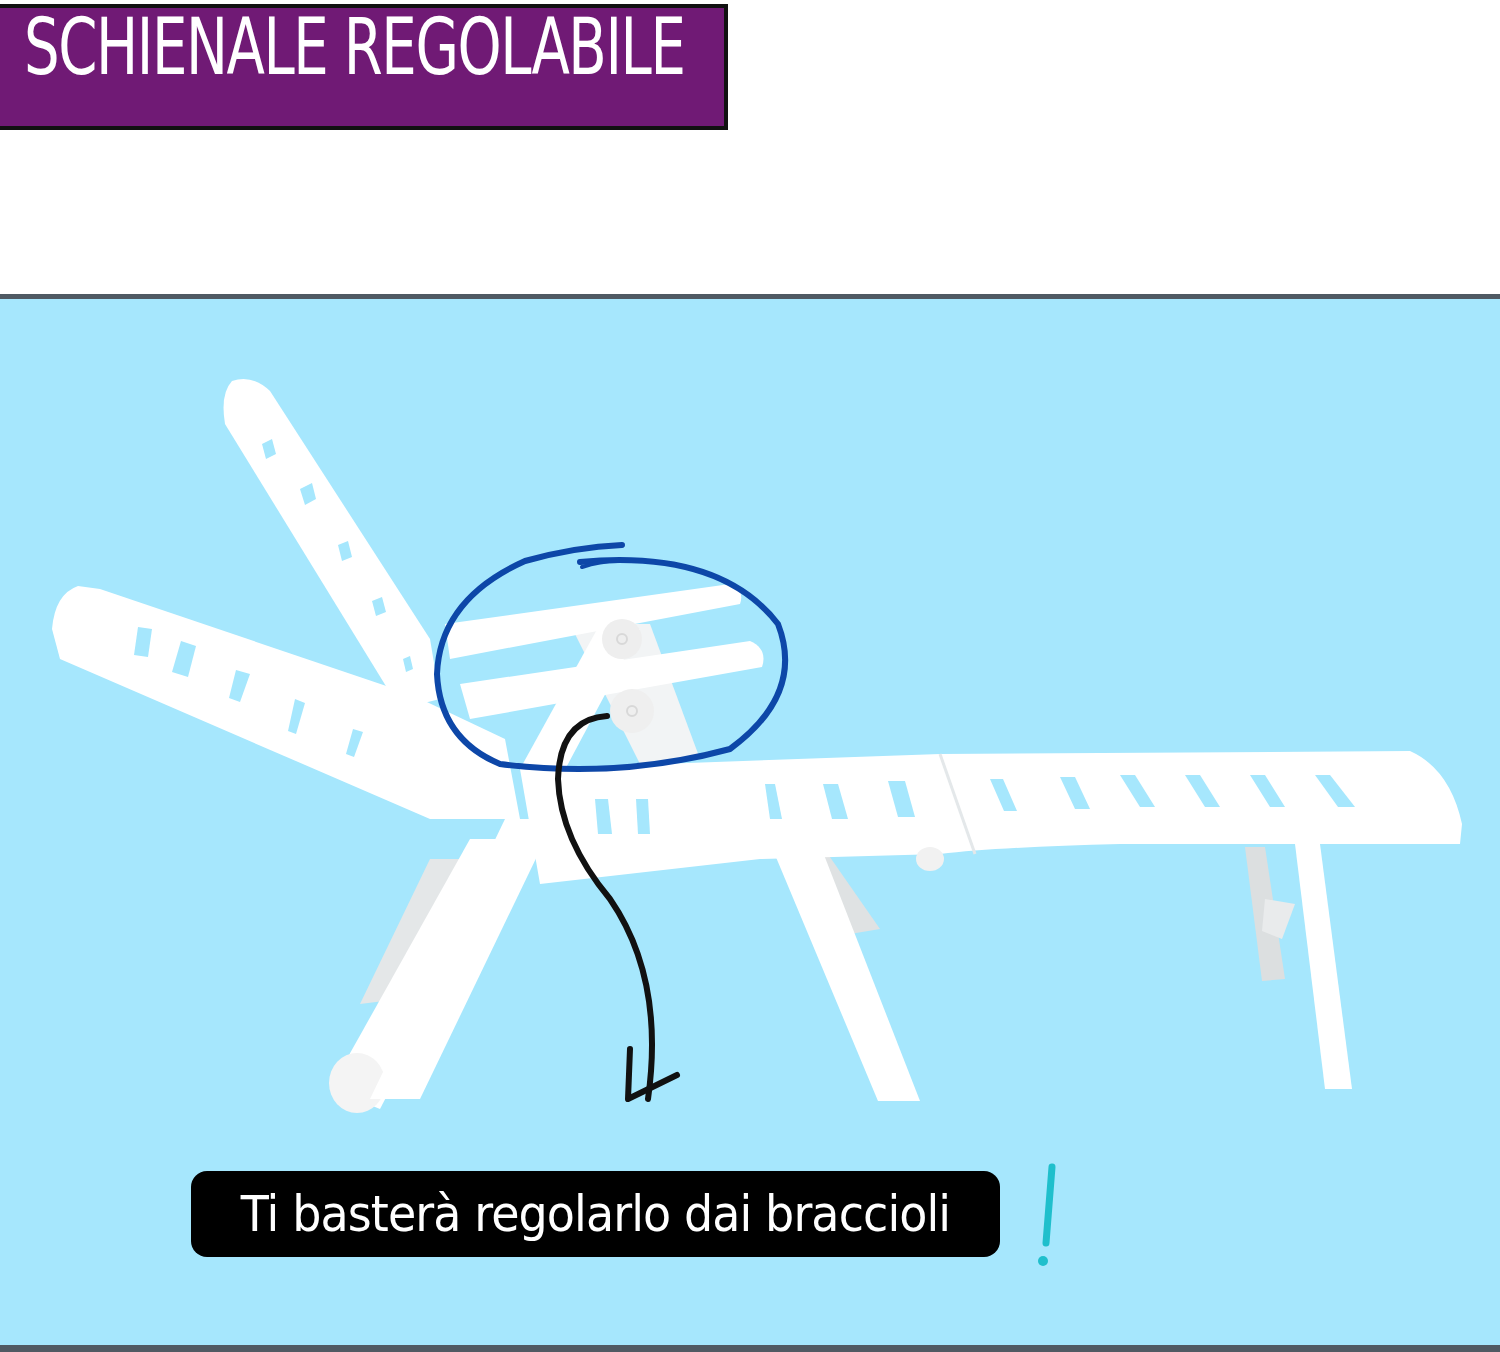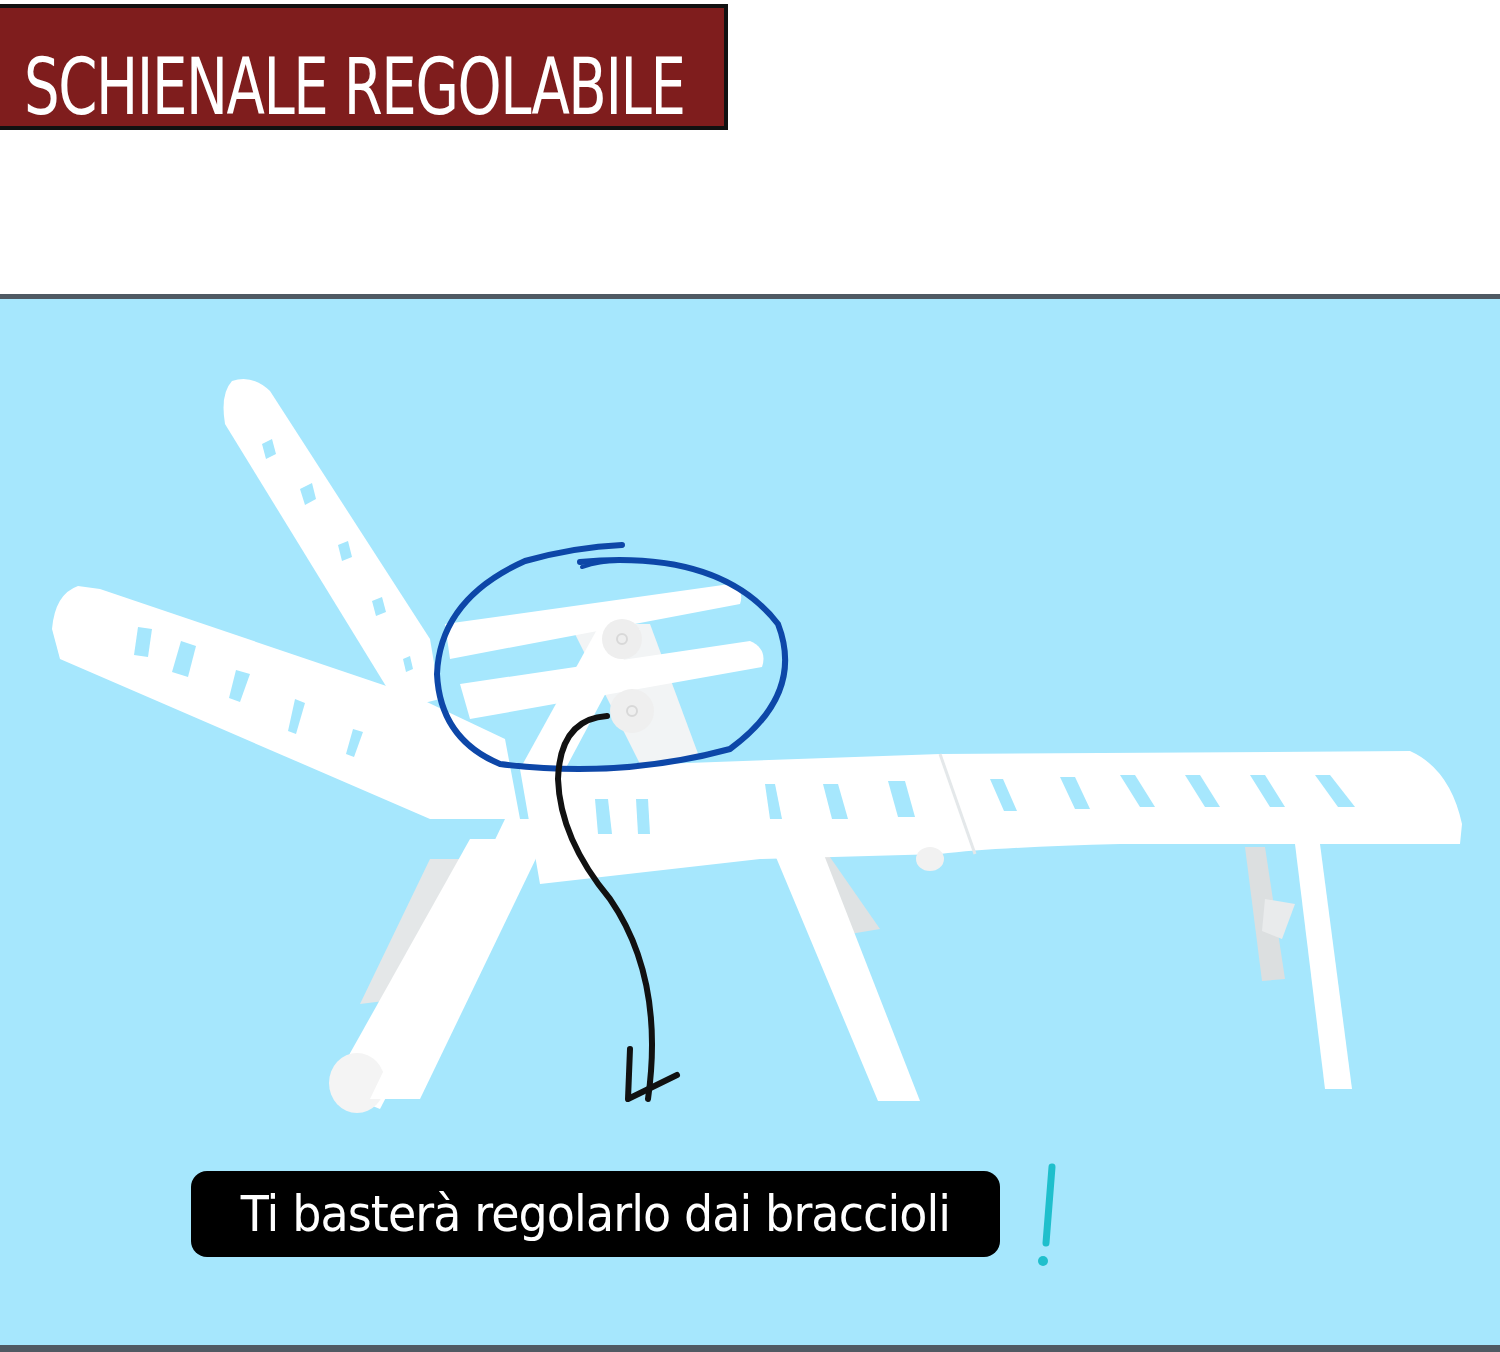--- a/index.html
+++ b/index.html
@@ -3,24 +3,24 @@
   <meta charset="utf-8">
   <style>
     html, body { margin: 0; padding: 0; }
     body {
       width: 1500px; height: 1352px; position: relative; overflow: hidden;
       background: #ffffff;
       font-family: "Liberation Sans", sans-serif;
     }
     .title-banner {
       position: absolute; left: 0; top: 4px; width: 728px; height: 126px;
-      background: #7f1d1d;
+      background: #701a75;
       border: 4px solid #111111; border-left: none;
       box-sizing: border-box;
-      display: flex; align-items: flex-end;
+      display: flex; align-items: flex-start;
     }
     .title-text {
       color: #ffffff;
       font-family: "DejaVu Sans", sans-serif;
       font-size: 78px; font-weight: normal;
       letter-spacing: -2px;
       transform: scaleX(0.72); transform-origin: left center;
       margin-left: 24px; white-space: nowrap;
       line-height: 1;
     }

